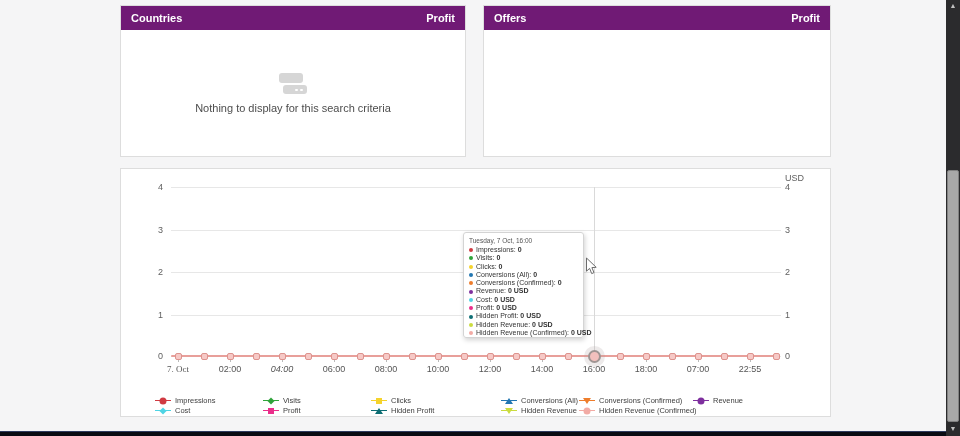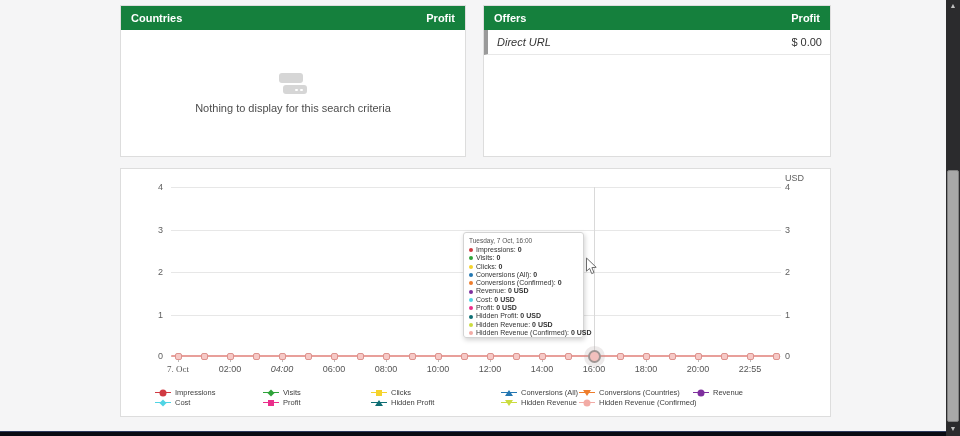--- a/index.html
+++ b/index.html
@@ -2,21 +2,21 @@
 <html><head>
 <meta charset="utf-8">
 <style>
   * { box-sizing: border-box; margin: 0; padding: 0; }
   html,body { width:960px; height:436px; overflow:hidden; }
   body { font-family:"Liberation Sans", sans-serif; background:#f5f5f6; position:relative; }
   .page { position:absolute; inset:0; }
 
   
   .card { position:absolute; background:#fff; border:1px solid #ddd; }
-  .card-header { height:24px; background:#15803d; color:#fff; display:flex; align-items:center;
+  .card-header { height:24px; background:#701a75; color:#fff; display:flex; align-items:center;
                  justify-content:space-between; padding:0 10px; font-size:11px; font-weight:700; }
   #countries-card { left:120px; top:5px; width:346px; height:152px; }
   #offers-card   { left:483px; top:5px; width:348px; height:152px; }
 
   .empty-body { height:127px; display:flex; flex-direction:column; align-items:center; justify-content:center; }
   .empty-icon { width:28px; height:22px; position:relative; margin-bottom:7px; }
   .empty-icon .r1 { position:absolute; left:0; top:0; width:24px; height:10px; background:#d6d6d6; border-radius:3px; }
   .empty-icon .r2 { position:absolute; left:4px; top:12px; width:24px; height:9px; background:#d6d6d6; border-radius:3px; }
   .empty-icon .dot { position:absolute; top:15.5px; width:3px; height:2px; background:#fff; border-radius:1px; }
   .empty-text { font-size:11px; color:#4d4d4d; }
@@ -45,21 +45,21 @@
   
   .chart-tooltip { position:absolute; left:342px; top:63px; width:121px; height:106px;
                    background:rgba(255,255,255,0.97); border:1px solid #d4d4d4; border-radius:3px;
                    box-shadow:1px 2px 5px rgba(0,0,0,0.18); padding:4px 5px; z-index:6; }
   .tt-header { font-size:6.5px; color:#555; margin-bottom:2px; }
   .tt-row { font-size:7px; color:#333; line-height:8.3px; white-space:nowrap; }
   .tt-bullet { display:inline-block; width:4px; height:4px; border-radius:50%; margin-right:3px; vertical-align:middle; }
   .tt-value { font-weight:700; }
 
   
-  .leg-item { position:absolute; display:flex; align-items:center; gap:4px; height:9px; cursor:pointer; }
+  .leg-item { position:absolute; display:flex; align-items:center; gap:4px; height:9px; cursor:pointer;margin-top:8px; }
   .leg-mark { position:relative; width:16px; height:9px; flex:0 0 16px; }
   .leg-line { position:absolute; left:0; top:3.7px; width:16px; height:1.6px; }
   .leg-mark .shp { position:absolute; left:50%; top:50%; transform:translate(-50%,-50%); }
   .shape-circle   { width:7px; height:7px; border-radius:50%; }
   .shape-diamond  { width:5px; height:5px; transform:translate(-50%,-50%) rotate(45deg) !important; }
   .shape-square   { width:6px; height:6px; }
   .shape-triangle { width:0; height:0; border-left:4px solid transparent; border-right:4px solid transparent;
                     border-bottom:6.5px solid; background:transparent !important; }
   .shape-triangle-down { width:0; height:0; border-left:4px solid transparent; border-right:4px solid transparent;
                     border-top:6.5px solid; background:transparent !important; }
@@ -96,24 +96,20 @@
           <span class="dot" style="left:21px;"></span>
       </div>
       <div class="empty-text">Nothing to display for this search criteria</div>
     </div>
   </div>
 
   <div class="card" id="offers-card">
     <div class="card-header">
       <span>Offers</span>
       <span>Profit</span>
-    </div>
-    <div class="offer-row">
-      <span class="offer-name">Direct URL</span>
-      <span class="offer-profit">$ 0.00</span>
     </div>
   </div>
 
   <div class="card" id="chart-card">
     <div id="plot">
         <div class="gridline" style="top: 18px;"></div>
         <div class="ylab left" style="top: 13px;">4</div>
         <div class="ylab right" style="top: 13px;">4</div>
         <div class="gridline" style="top: 60.5px;"></div>
         <div class="ylab left" style="top: 55.5px;">3</div>
@@ -143,21 +139,21 @@
         <div class="xlab" style="left: 295px;">10:00</div>
         <div class="xtick" style="left: 369px;"></div>
         <div class="xlab" style="left: 347px;">12:00</div>
         <div class="xtick" style="left: 421px;"></div>
         <div class="xlab" style="left: 399px;">14:00</div>
         <div class="xtick" style="left: 473px;"></div>
         <div class="xlab" style="left: 451px;">16:00</div>
         <div class="xtick" style="left: 525px;"></div>
         <div class="xlab" style="left: 503px;">18:00</div>
         <div class="xtick" style="left: 577px;"></div>
-        <div class="xlab" style="left: 555px;">20:00</div>
+        <div class="xlab" style="left: 555px;">07:00</div>
         <div class="xtick" style="left: 629px;"></div>
         <div class="xlab" style="left: 607px;">22:55</div>
         <div class="pt" style="left: 53.5px;"></div>
         <div class="pt" style="left: 79.5px;"></div>
         <div class="pt" style="left: 105.5px;"></div>
         <div class="pt" style="left: 131.5px;"></div>
         <div class="pt" style="left: 157.5px;"></div>
         <div class="pt" style="left: 183.5px;"></div>
         <div class="pt" style="left: 209.5px;"></div>
         <div class="pt" style="left: 235.5px;"></div>
@@ -224,21 +220,21 @@
             <span class="leg-line" style="background: rgb(35, 119, 178);"></span>
             <span class="shp shape-triangle" style="border-bottom-color: rgb(35, 119, 178);"></span>
           </span>
           <span class="leg-label">Conversions (All)</span>
         </div>
         <div class="leg-item" style="left: 458px; top: 219px;">
           <span class="leg-mark">
             <span class="leg-line" style="background: rgb(238, 125, 44);"></span>
             <span class="shp shape-triangle-down" style="border-top-color: rgb(238, 125, 44);"></span>
           </span>
-          <span class="leg-label">Conversions (Countries)</span>
+          <span class="leg-label">Conversions (Confirmed)</span>
         </div>
         <div class="leg-item" style="left: 572px; top: 219px;">
           <span class="leg-mark">
             <span class="leg-line" style="background: rgb(126, 47, 158);"></span>
             <span class="shp shape-circle" style="background: rgb(126, 47, 158);"></span>
           </span>
           <span class="leg-label">Revenue</span>
         </div>
         <div class="leg-item" style="left: 34px; top: 229px;">
           <span class="leg-mark">

